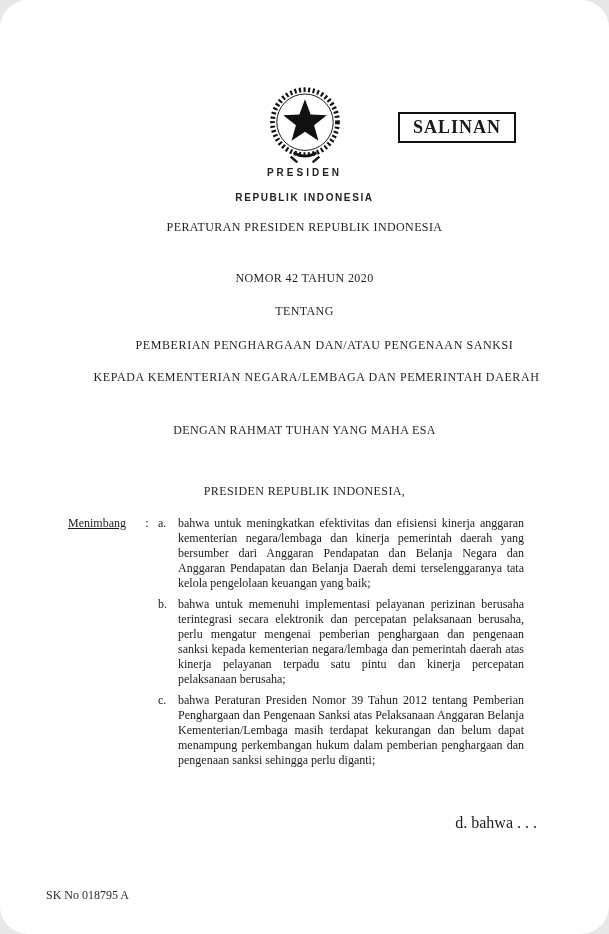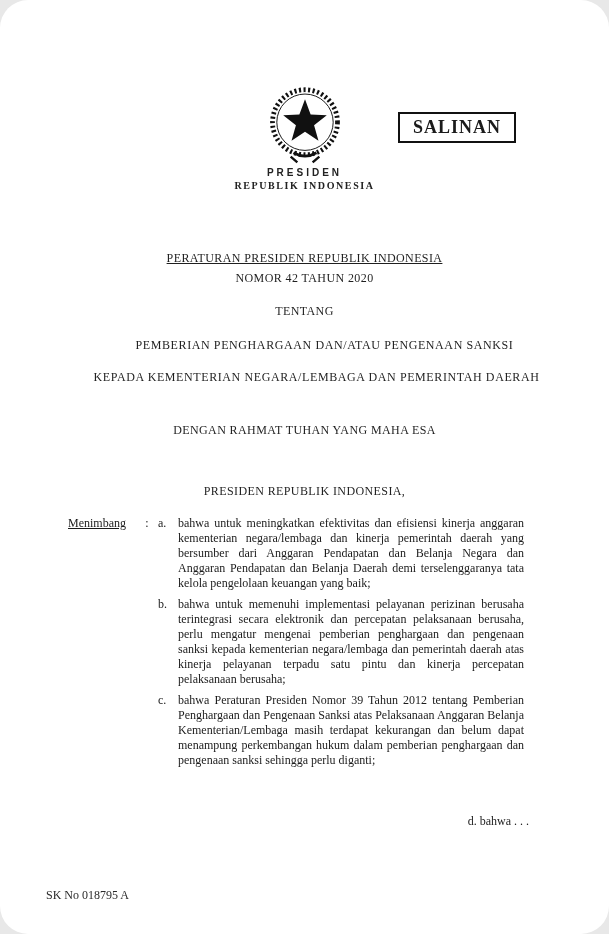--- a/index.html
+++ b/index.html
@@ -19,39 +19,39 @@
     position: absolute; top: 84px; left: 0; width: 100%;
     display: flex; justify-content: center;
   }
   .letterhead {
     position: absolute; top: 167px; left: 0; width: 100%;
     text-align: center;
     font-family: "Liberation Sans", sans-serif;
     font-weight: bold; color: #222;
   }
   .letterhead .lh1 { font-size: 10px; letter-spacing: 3px; }
-  .letterhead .lh2 { font-size: 10px; letter-spacing: 1.6px; margin-top: 2px; font-family: Liberation Serif, serif; }
+  .letterhead .lh2 { font-size: 10px; letter-spacing: 1.6px; margin-top: 14px; }
 
   
   .stamp {
     position: absolute; top: 112px; left: 398px;
     border: 2.5px solid #111;
     padding: 3px 13px;
     font-weight: bold; font-size: 18px; letter-spacing: 1px;
     background: #fff;
   }
 
   
   .title-line {
     position: absolute; left: 0; width: 100%;
     text-align: center;
     font-size: 12px; letter-spacing: 0.4px;
     color: #1f1f1f;
   }
-  .t1 { top: 251px; text-decoration: underline; }
+  .t1 { top: 220px; }
   .t2 { top: 271px; }
   .t3 { top: 304px; }
   .t4 { top: 338px; letter-spacing: 0.6px; margin-left: 20px; }
   .t5 { top: 370px; letter-spacing: 0.6px; padding-left: 12px; }
   .t6 { top: 423px; text-align: center; }
   .t7 { top: 484px; }
 
   
   .consider {
     position: absolute; top: 516px; left: 68px; width: 456px;
@@ -61,22 +61,22 @@
   }
   .consider .label { text-align: left; text-decoration: underline; }
   .consider .colon { text-align: center; }
   .consider ol { margin: 0; padding: 0; list-style: none; }
   .consider li { display: flex; margin-bottom: 6px; }
   .consider li .letter { flex: 0 0 20px; }
   .consider li .text { flex: 1; text-align: justify; text-justify: inter-word; }
 
   
   .catchword {
-    position: absolute; top: 814px; right: 80px;
-    font-size: 12px;
+    position: absolute; top: 814px; right: 72px;
+    font-size: 16px;
   }
   .footer-code {
     position: absolute; top: 888px; left: 46px;
     font-size: 12px; color: #2a2a2a;
   }
 </style>
 </head>
 <body>
 
 <div class="page">

